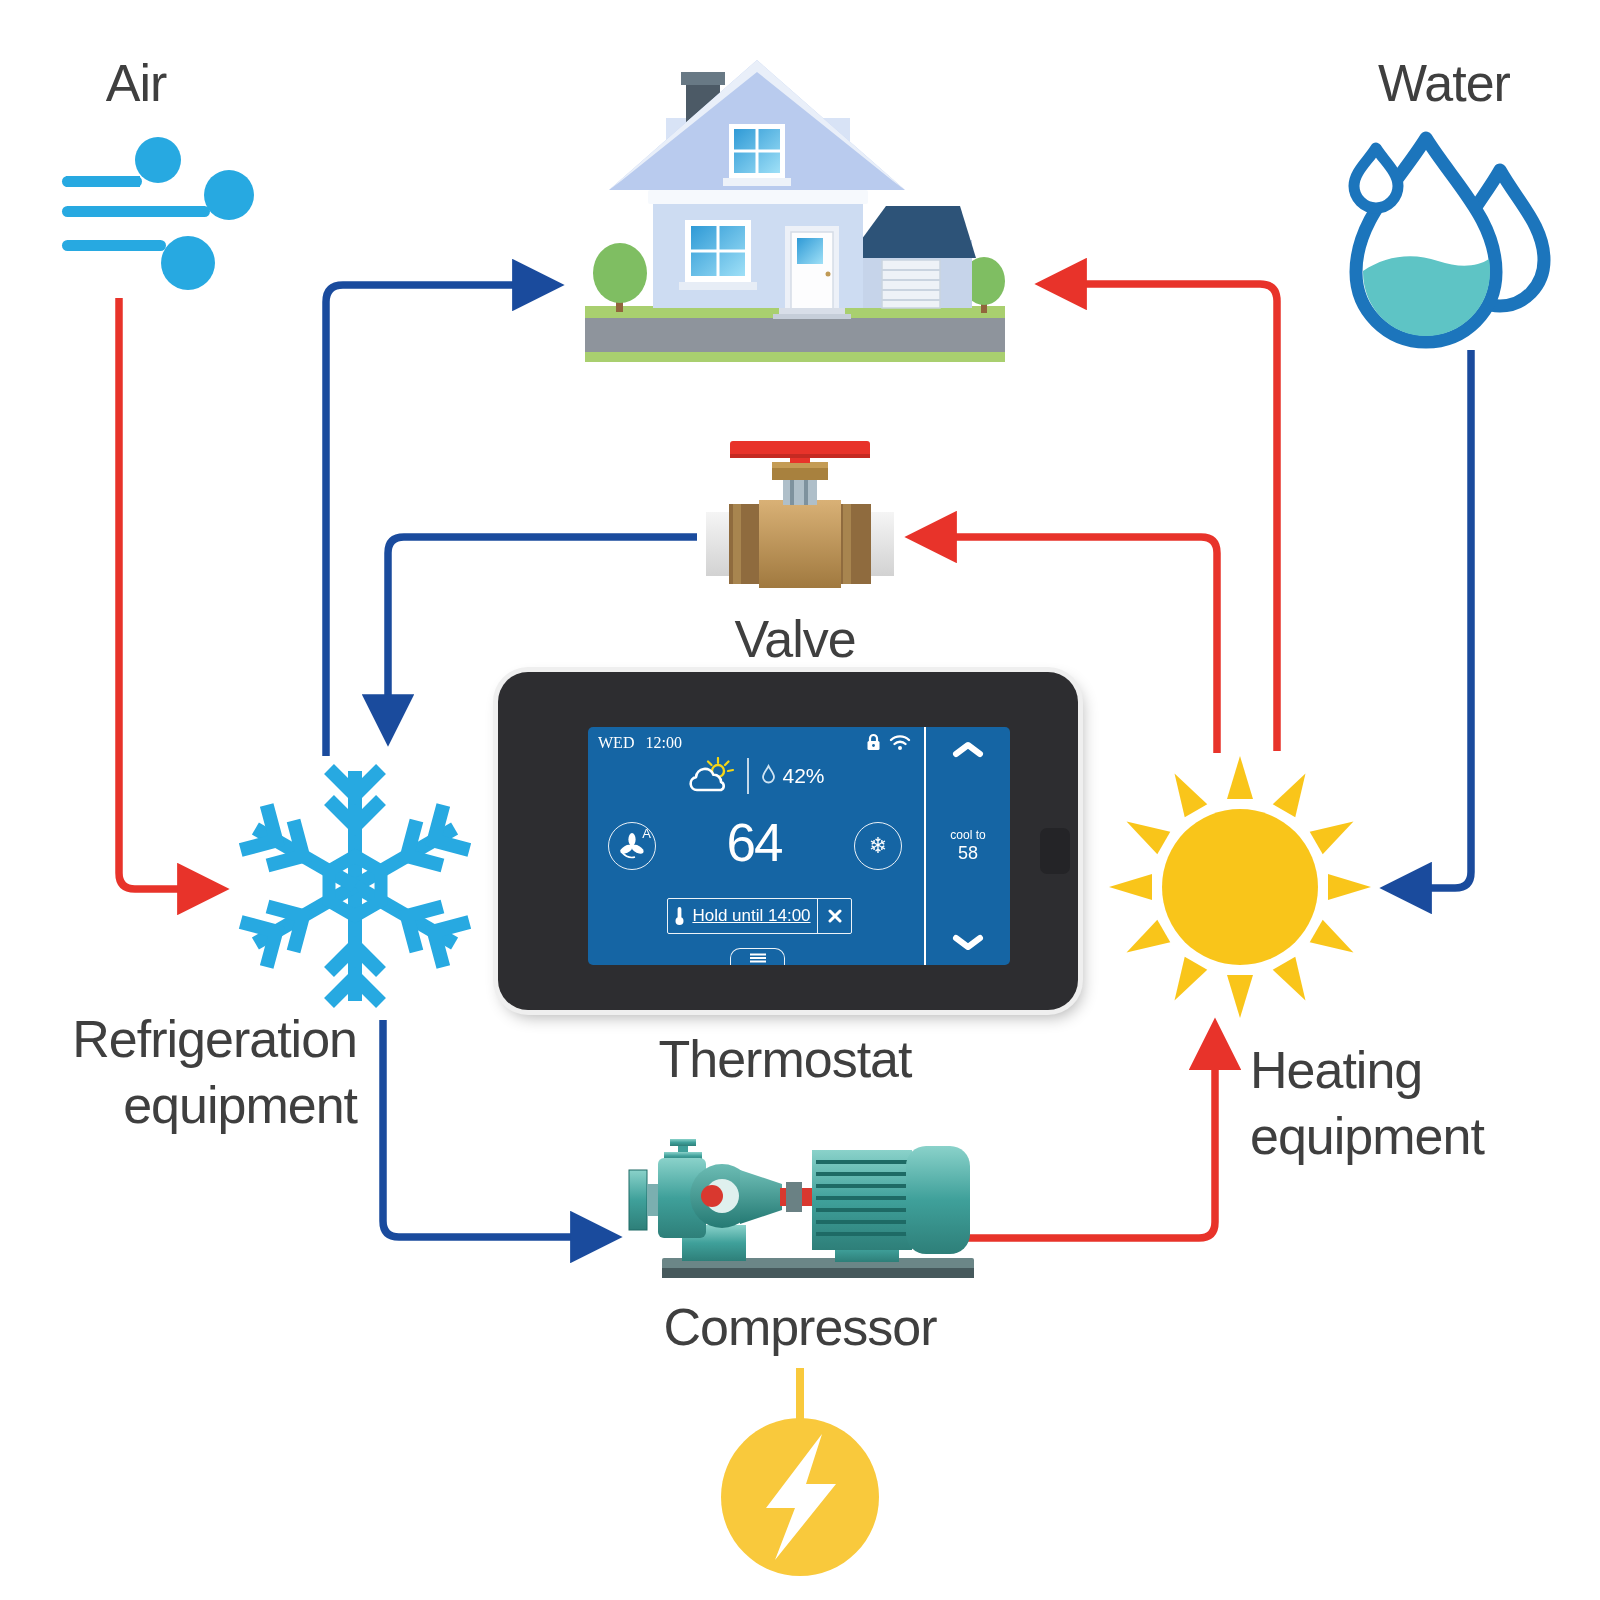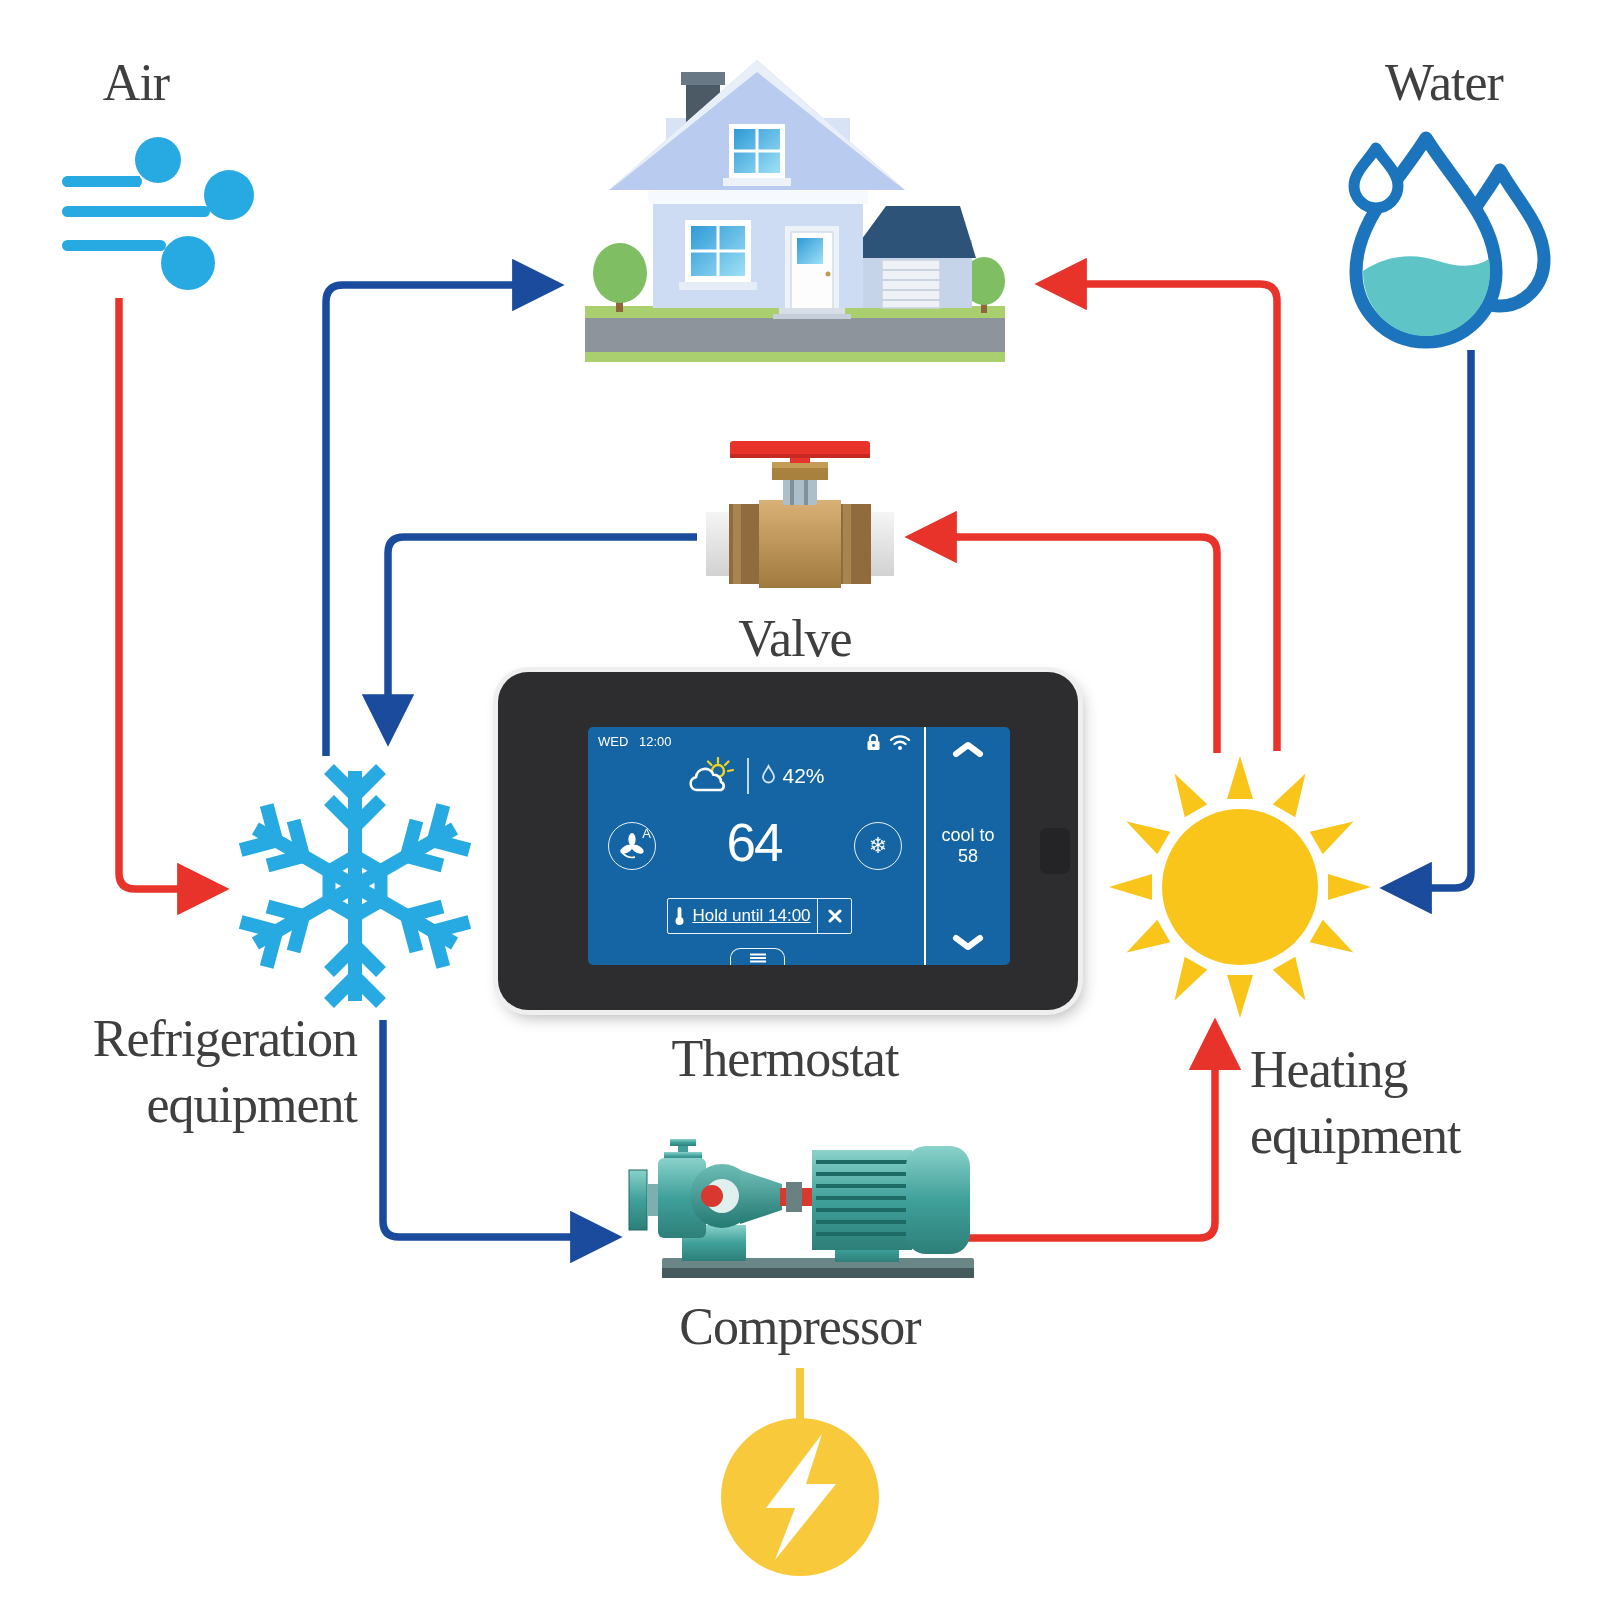--- a/index.html
+++ b/index.html
@@ -1,31 +1,31 @@
 <!DOCTYPE html>
 <html style="--arrow-red: #E8332A; --arrow-blue: #1A4B9D; --light-blue: #27A9E1; --screen-blue: #1565A4; --sun-top: #F9C51A; --sun-bottom: #F0902D; --water-outline: #1C75BC; --water-fill: #5EC4C5; --lightning-yellow: #F9C93C; --compressor-teal: #3FA09A; --valve-brass: #C79B60; --label-gray: #3F3F3F;"><head>
 <meta charset="utf-8">
 <style>
   html,body{margin:0;padding:0;background:#ffffff;width:1600px;height:1600px;overflow:hidden;
             font-family:"Liberation Sans", sans-serif;}
   #stage{position:relative;width:1600px;height:1600px;background:#fff;}
   #diagram-svg{position:absolute;left:0;top:0;}
 
   .lbl{position:absolute;color:var(--label-gray);font-size:52px;font-weight:400;
-       letter-spacing:-1px;line-height:66px;white-space:pre-line;font-family:Liberation Serif, serif;}
+       letter-spacing:-1px;line-height:66px;white-space:pre-line;}
 
   
   .thermostat{position:absolute;left:498px;top:672px;width:580px;height:338px;
               background:#2d2d30;border-radius:30px;
               box-shadow:0 0 0 5px #efefef, 4px 7px 16px rgba(0,0,0,.30);}
   .side-button{position:absolute;left:542px;top:156px;width:30px;height:46px;
                background:#242427;border-radius:7px;}
   .screen{position:absolute;left:90px;top:55px;width:422px;height:238px;
           background:var(--screen-blue);border-radius:5px;overflow:hidden;color:#fff;}
-  .status-time{position:absolute;left:10px;top:7px;font-size:13px;word-spacing:7px;}
+  .status-time{position:absolute;left:10px;top:7px;font-size:16px;word-spacing:7px;font-family:Liberation Serif, serif;}
   .status-icons{position:absolute;left:278px;top:6px;display:flex;gap:8px;align-items:center;}
   .weather-row{position:absolute;left:0;top:30px;width:336px;display:flex;
                justify-content:center;align-items:center;gap:12px;}
   .weather-div{width:2px;height:36px;background:rgba(255,255,255,.75);}
   .humidity{font-size:21px;display:flex;align-items:flex-start;gap:6px;}
   .temp-big{position:absolute;left:96px;top:72px;width:140px;text-align:center;
             font-size:53px;letter-spacing:-2px;line-height:88px;}
   .round-btn{position:absolute;width:46px;height:46px;border:1.6px solid rgba(255,255,255,.9);
              border-radius:50%;top:95px;display:flex;align-items:center;justify-content:center;}
   .fan-a{position:absolute;right:4px;top:3px;font-size:13px;}
@@ -38,21 +38,21 @@
   .hold-x{width:33px;border-left:1.6px solid rgba(255,255,255,.92);
           display:flex;align-items:center;justify-content:center;}
   .menu-tab{position:absolute;left:142px;top:221px;width:53px;height:17px;
             border:1.6px solid rgba(255,255,255,.92);border-bottom:none;
             border-radius:10px 10px 0 0;display:flex;align-items:center;justify-content:center;}
   .panel-div{position:absolute;left:336px;top:0;width:2px;height:238px;background:#fff;}
   .right-panel{position:absolute;left:338px;top:0;width:84px;height:238px;
                display:flex;flex-direction:column;align-items:center;justify-content:space-between;
                padding:14px 0;box-sizing:border-box;}
   .setpoint{display:flex;flex-direction:column;align-items:center;line-height:1.15;}
-  .setpoint .sp-label{font-size:18px;}
+  .setpoint .sp-label{font-size:12px;}
   .setpoint .sp-value{font-size:18px;}
   .chev{cursor:default;}
 </style>
 </head>
 <body>
 
 <div id="stage">
 
 <svg id="diagram-svg" width="1600" height="1600" viewBox="0 0 1600 1600">
   <defs>

